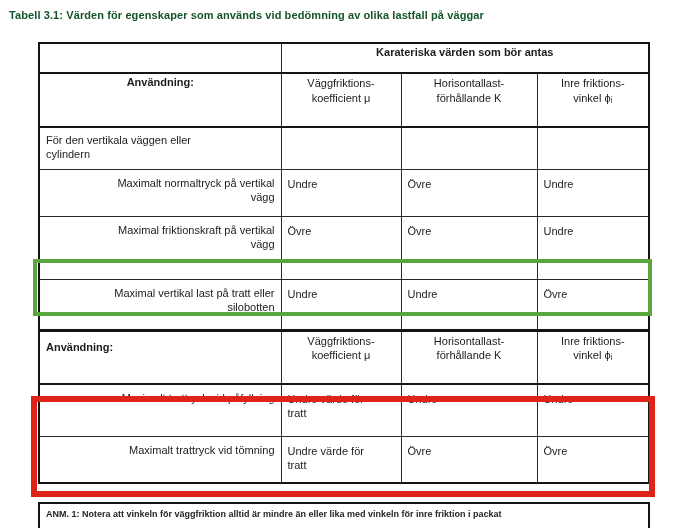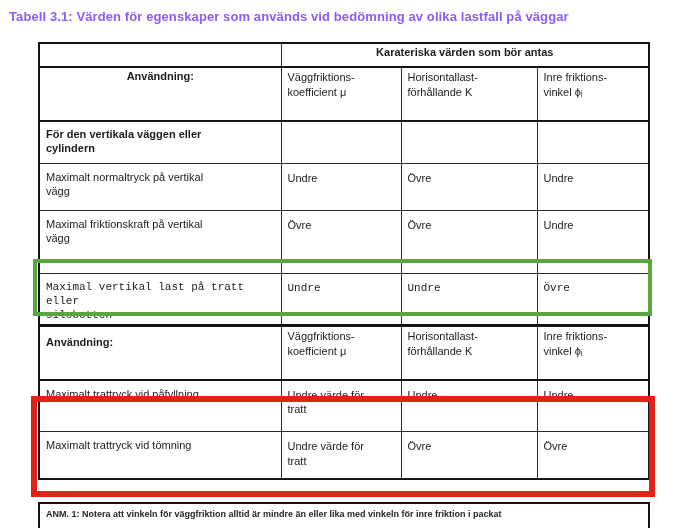--- a/index.html
+++ b/index.html
@@ -1,36 +1,36 @@
 <!DOCTYPE html>
 <html><head>
 <meta charset="utf-8">
 <style>
   html,body{margin:0;padding:0;background:#ffffff;}
   body{width:680px;height:528px;overflow:hidden;font-family:"Liberation Sans",sans-serif;}
   .page{position:relative;width:680px;height:528px;overflow:hidden;background:#fff;color:#161616;}
-  .caption{position:absolute;left:9px;top:9px;width:664px;font-size:13px;font-weight:bold;letter-spacing:.1px;color:#8b5cf6;}
+  .caption{position:absolute;left:9px;top:9px;width:664px;font-size:11px;font-weight:bold;letter-spacing:.1px;color:#14532d;}
   table.values{position:absolute;left:38px;top:42px;width:610px;border-collapse:collapse;table-layout:fixed;
     font-size:11px;color:#1c1c1c;border:2px solid #141414;}
   table.values td{border:1px solid #2a2a2a;padding:2px 6px;vertical-align:top;white-space:pre-line;overflow:hidden;}
   
-  tr.spanrow{height:24px;} tr.hdr1{height:54px;} tr.r-a{height:42px;} tr.r-b{height:47px;}
-  tr.r-c{height:63px;} tr.r-d{height:51px;font-family:Liberation Mono, monospace;} tr.hdr2{height:54px;} tr.r-e{height:31px;}
+  tr.spanrow{height:30px;} tr.hdr1{height:54px;} tr.r-a{height:42px;} tr.r-b{height:47px;}
+  tr.r-c{height:63px;} tr.r-d{height:51px;} tr.hdr2{height:54px;} tr.r-e{height:31px;}
   tr.r-f{height:52px;} tr.r-g{height:47px;border-radius:7px;}
   
   tr.spanrow td{border-bottom:2px solid #141414;}
   tr.hdr1 td{border-bottom:2px solid #141414;}
   tr.hdr2 td{border-top:3px solid #141414;border-bottom:2px solid #141414;}
   
   .spanhead{text-align:center;font-weight:bold;vertical-align:middle;font-size:11px;}
-  .hc{text-align:left;vertical-align:middle;line-height:1.35;}
+  .hc{text-align:center;vertical-align:middle;line-height:1.35;}
   .usage1{text-align:center;vertical-align:middle;font-weight:bold;}
   .usage2{text-align:left;vertical-align:top;font-weight:bold;padding-top:9px !important;}
-  .lbl{padding-top:6px !important;line-height:1.3;}
-  .lbl-bold{font-weight:bold;padding-top:5px !important;line-height:1.3;}
+  .lbl{padding-top:6px !important;line-height:1.3;text-align:right;}
+  .lbl-bold{font-weight:normal;padding-top:5px !important;line-height:1.3;}
   .val{padding-top:7px !important;line-height:1.3;}
   
   .green-box{position:absolute;left:33px;top:259px;width:611px;height:49px;border:4px solid #58a63d;pointer-events:none;}
   .red-box{position:absolute;left:31px;top:396px;width:612px;height:89px;border:6px solid #e02318;pointer-events:none;}
   
   .note-box{position:absolute;left:38px;top:502px;width:596px;height:50px;border:2px solid #141414;
     padding:5px 6px;font-size:9px;font-weight:bold;color:#262626;line-height:1.3;overflow:hidden;}
 </style>
 </head>
 <body>

